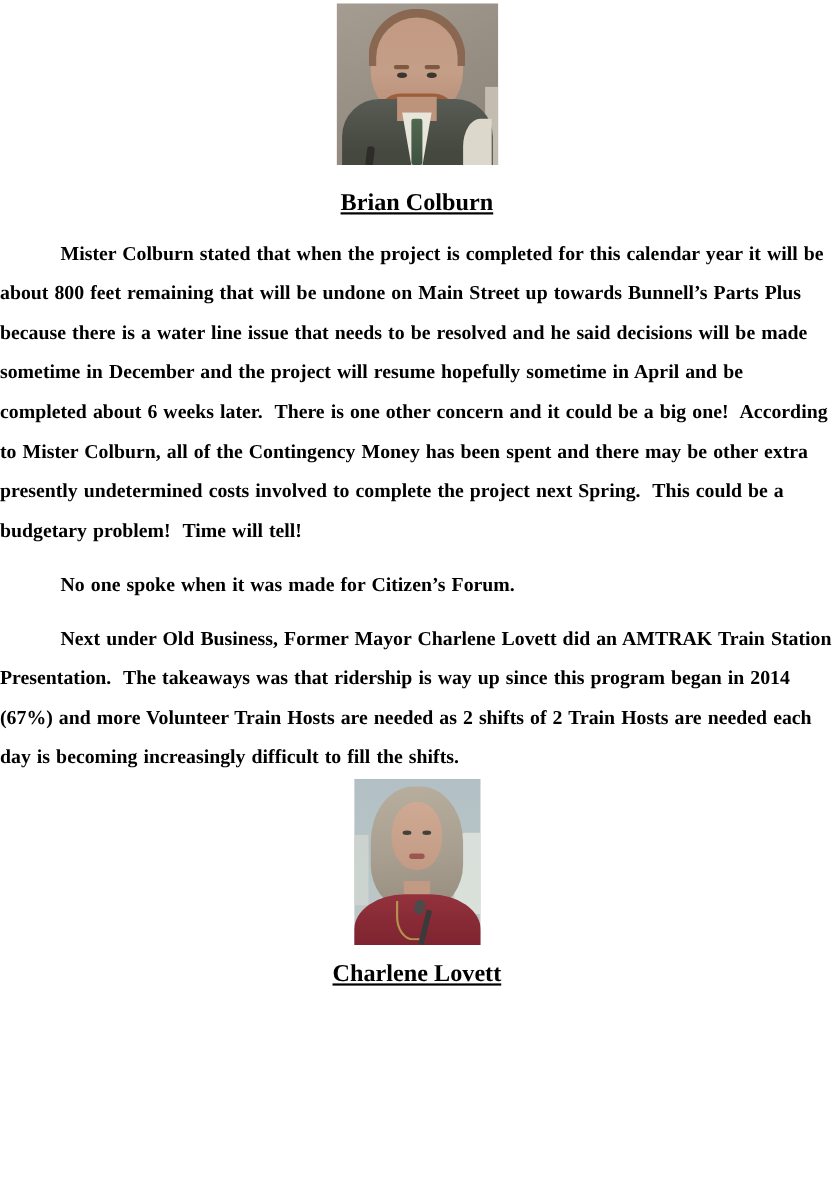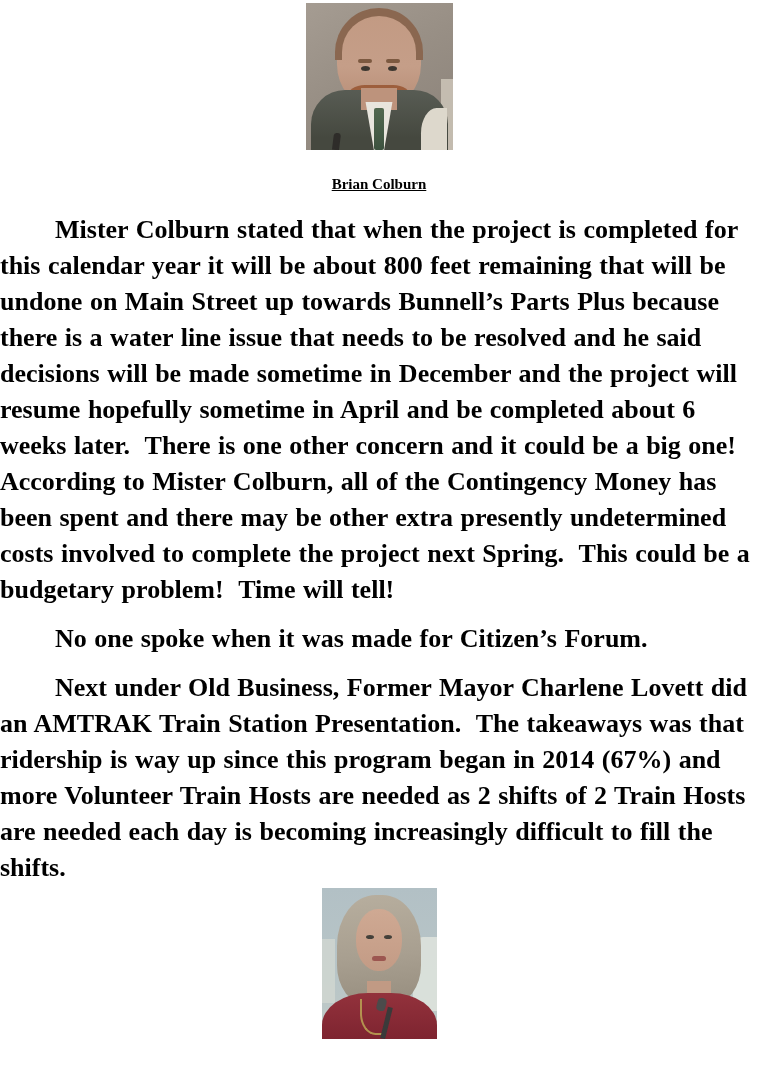--- a/index.html
+++ b/index.html
@@ -20,31 +20,31 @@
   .photo {
     position: relative;
     margin: 0 auto;
     overflow: hidden;
   }
   .photo-brian { width: 147px; height: 147px; margin-top: 3px; }
   .photo-charlene { width: 115px; height: 151px; margin-top: 2px; }
   .caption {
     display: block;
     text-align: center;
-    font-size: 15px;
+    font-size: 22px;
     line-height: 26px;
     font-weight: bold;
     text-decoration: underline;
   }
   .caption-brian { margin-top: 21px; }
   .caption-charlene { margin-top: 13px; }
   
   .body-text { margin-top: 15px; }
   .body-text p {
-    font-size: 26px;
+    font-size: 18px;
     line-height: 36px;
     font-weight: bold;
     text-indent: 55px;
     word-spacing: 1px;
     white-space: pre-wrap;
     margin: 0 0 13px 0;
   }
   .body-text p:last-child { margin-bottom: 0; }
   
   .b-bg { position:absolute; inset:0;
@@ -157,15 +157,16 @@
       <div class="c-face"></div>
       <div class="c-eye left"></div>
       <div class="c-eye right"></div>
       <div class="c-mouth"></div>
       <div class="c-neck"></div>
       <div class="c-top"></div>
       <div class="c-necklace"></div>
       <div class="c-mic-stem"></div>
       <div class="c-mic-head"></div>
     </div>
+    <span class="caption caption-charlene">Charlene Lovett</span>
   </div>
 
 </div>
 
 </body></html>

